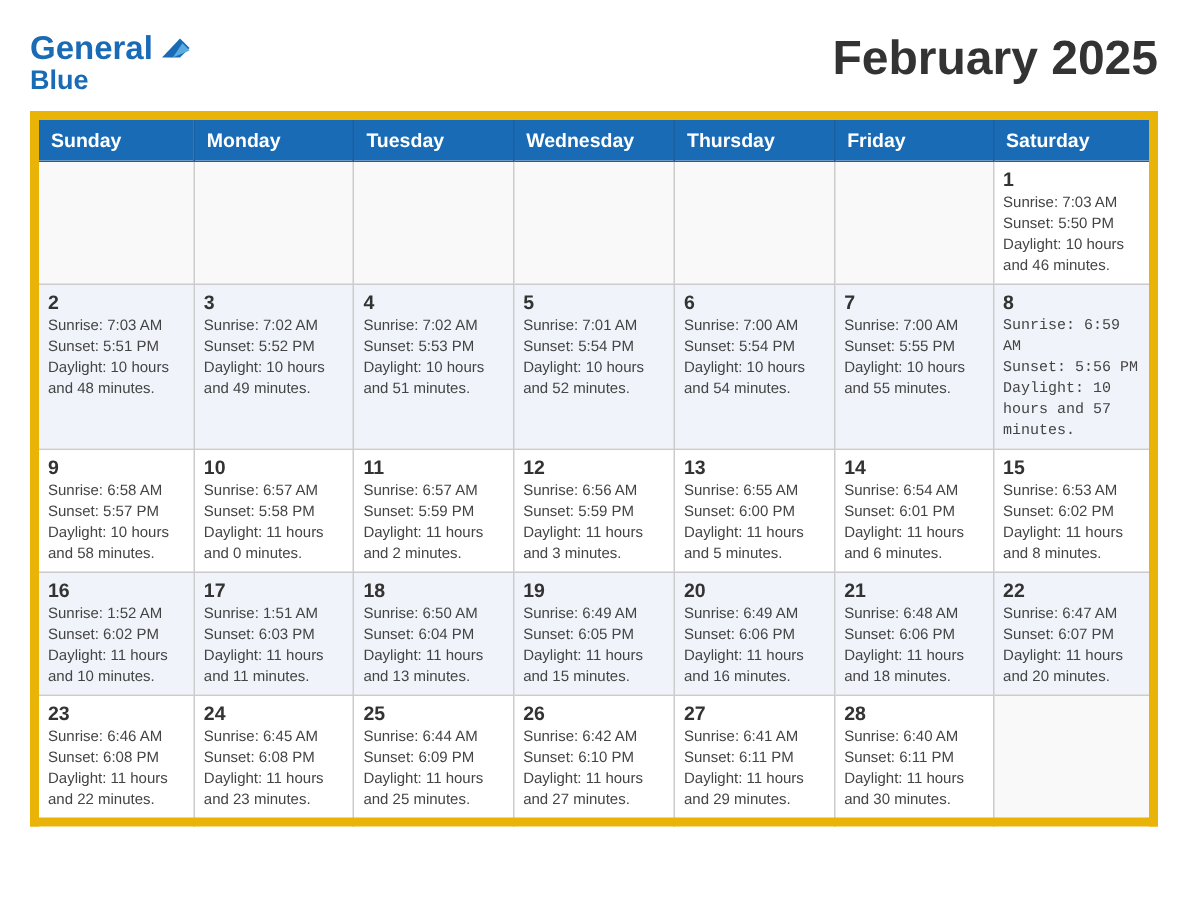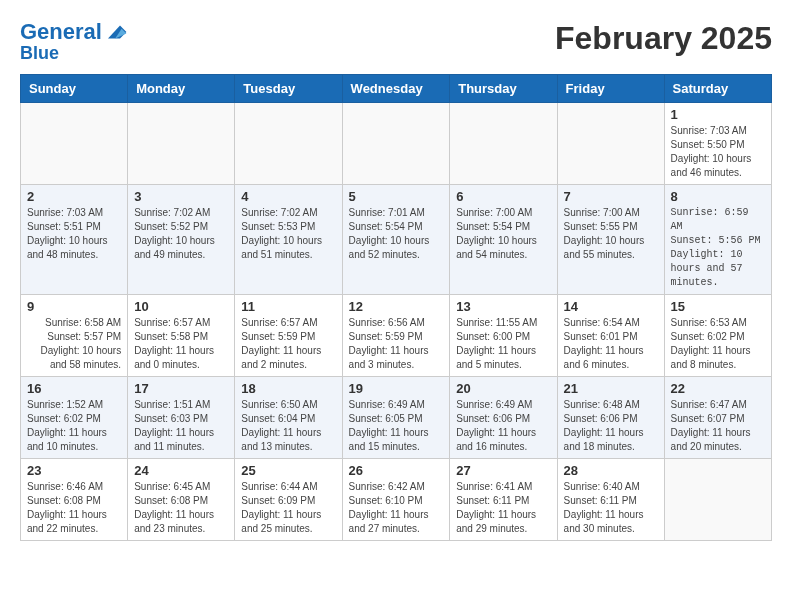--- a/index.html
+++ b/index.html
@@ -43,21 +43,21 @@
       font-weight: bold;
       color: #333;
     }
     .location {
       font-size: 14px;
       color: #555;
     }
     .calendar {
       width: 100%;
       border-collapse: collapse;
-      border: 1px solid #eab308;
+      border: 6px solid #eab308;
     }
     .calendar th {
       background-color: #1a6bb5;
       color: #fff;
       font-size: 13px;
       padding: 6px 8px;
       text-align: left;
       border: 1px solid #1a5fa0;
     }
     .calendar td {
@@ -179,21 +179,21 @@
         <td>
           <span class="day-num">8</span>
           <div class="day-info" style="white-space: pre-line; font-family: Liberation Mono, monospace;">Sunrise: 6:59 AM
 Sunset: 5:56 PM
 Daylight: 10 hours and 57 minutes.</div>
         </td>
       </tr>
       <tr>
         <td>
           <span class="day-num">9</span>
-          <div class="day-info" style="white-space: pre-line; text-align: right;">Sunrise: 6:58 AM
+          <div class="day-info" style="white-space: pre-line;">Sunrise: 6:58 AM
 Sunset: 5:57 PM
 Daylight: 10 hours and 58 minutes.</div>
         </td>
         <td>
           <span class="day-num">10</span>
           <div class="day-info" style="white-space: pre-line;">Sunrise: 6:57 AM
 Sunset: 5:58 PM
 Daylight: 11 hours and 0 minutes.</div>
         </td>
         <td>
@@ -203,21 +203,21 @@
 Daylight: 11 hours and 2 minutes.</div>
         </td>
         <td>
           <span class="day-num">12</span>
           <div class="day-info" style="white-space: pre-line;">Sunrise: 6:56 AM
 Sunset: 5:59 PM
 Daylight: 11 hours and 3 minutes.</div>
         </td>
         <td>
           <span class="day-num">13</span>
-          <div class="day-info" style="white-space: pre-line;">Sunrise: 11:55 AM
+          <div class="day-info" style="white-space: pre-line;">Sunrise: 6:55 AM
 Sunset: 6:00 PM
 Daylight: 11 hours and 5 minutes.</div>
         </td>
         <td>
           <span class="day-num">14</span>
           <div class="day-info" style="white-space: pre-line;">Sunrise: 6:54 AM
 Sunset: 6:01 PM
 Daylight: 11 hours and 6 minutes.</div>
         </td>
         <td>

